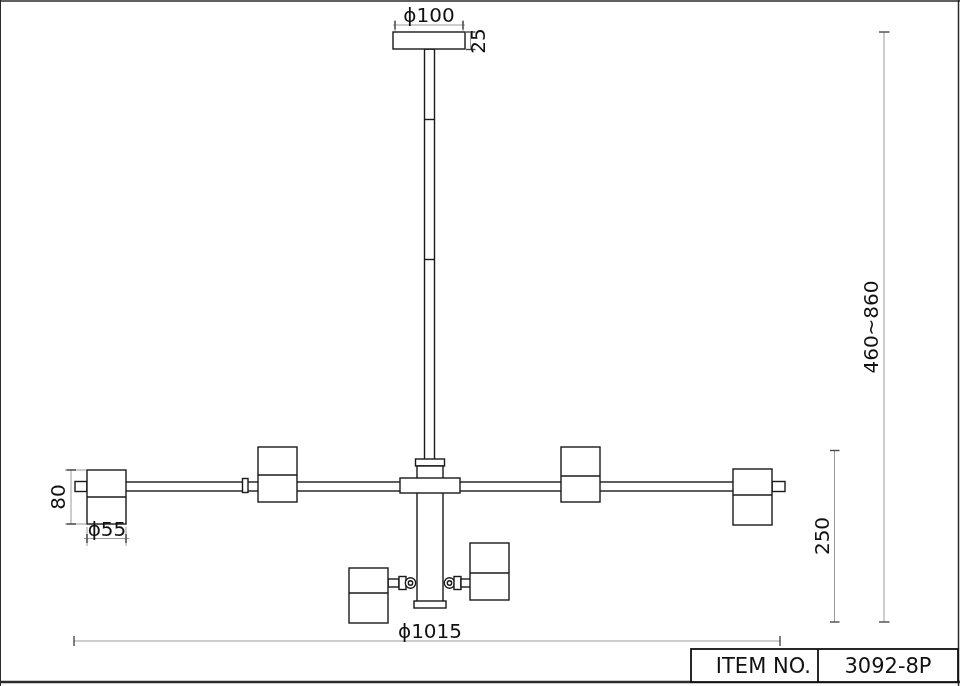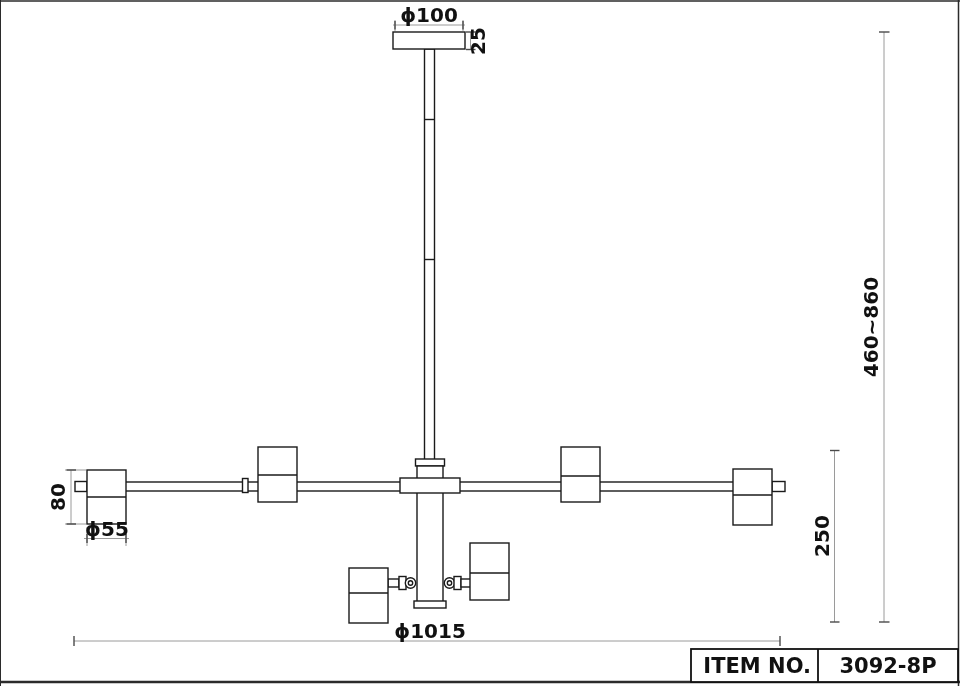--- a/index.html
+++ b/index.html
@@ -2,21 +2,20 @@
 <html><head>
 <meta charset="utf-8">
 <style>
   html,body{margin:0;padding:0;background:#ffffff;}
   .sheet{
     position:relative;
     width:960px;height:686px;
     background:#ffffff;
     font-family:"DejaVu Sans", sans-serif;
     overflow:hidden;
-    font-weight:bold;
   }
   svg{display:block;}
   .outline{stroke:#1a1a1a;stroke-width:1.4;fill:#ffffff;}
   .outline-line{stroke:#1a1a1a;stroke-width:1.4;fill:none;}
   .dim{stroke:#9a9a9a;stroke-width:1;fill:none;}
   .tick{stroke:#4a4a4a;stroke-width:1.4;fill:none;}
   .frame{stroke:#2b2b2b;fill:none;}
   text{fill:#111111;font-family:"DejaVu Sans", sans-serif;}
   .dimtext{font-size:20px;}
   .tabletext{font-size:21px;}

